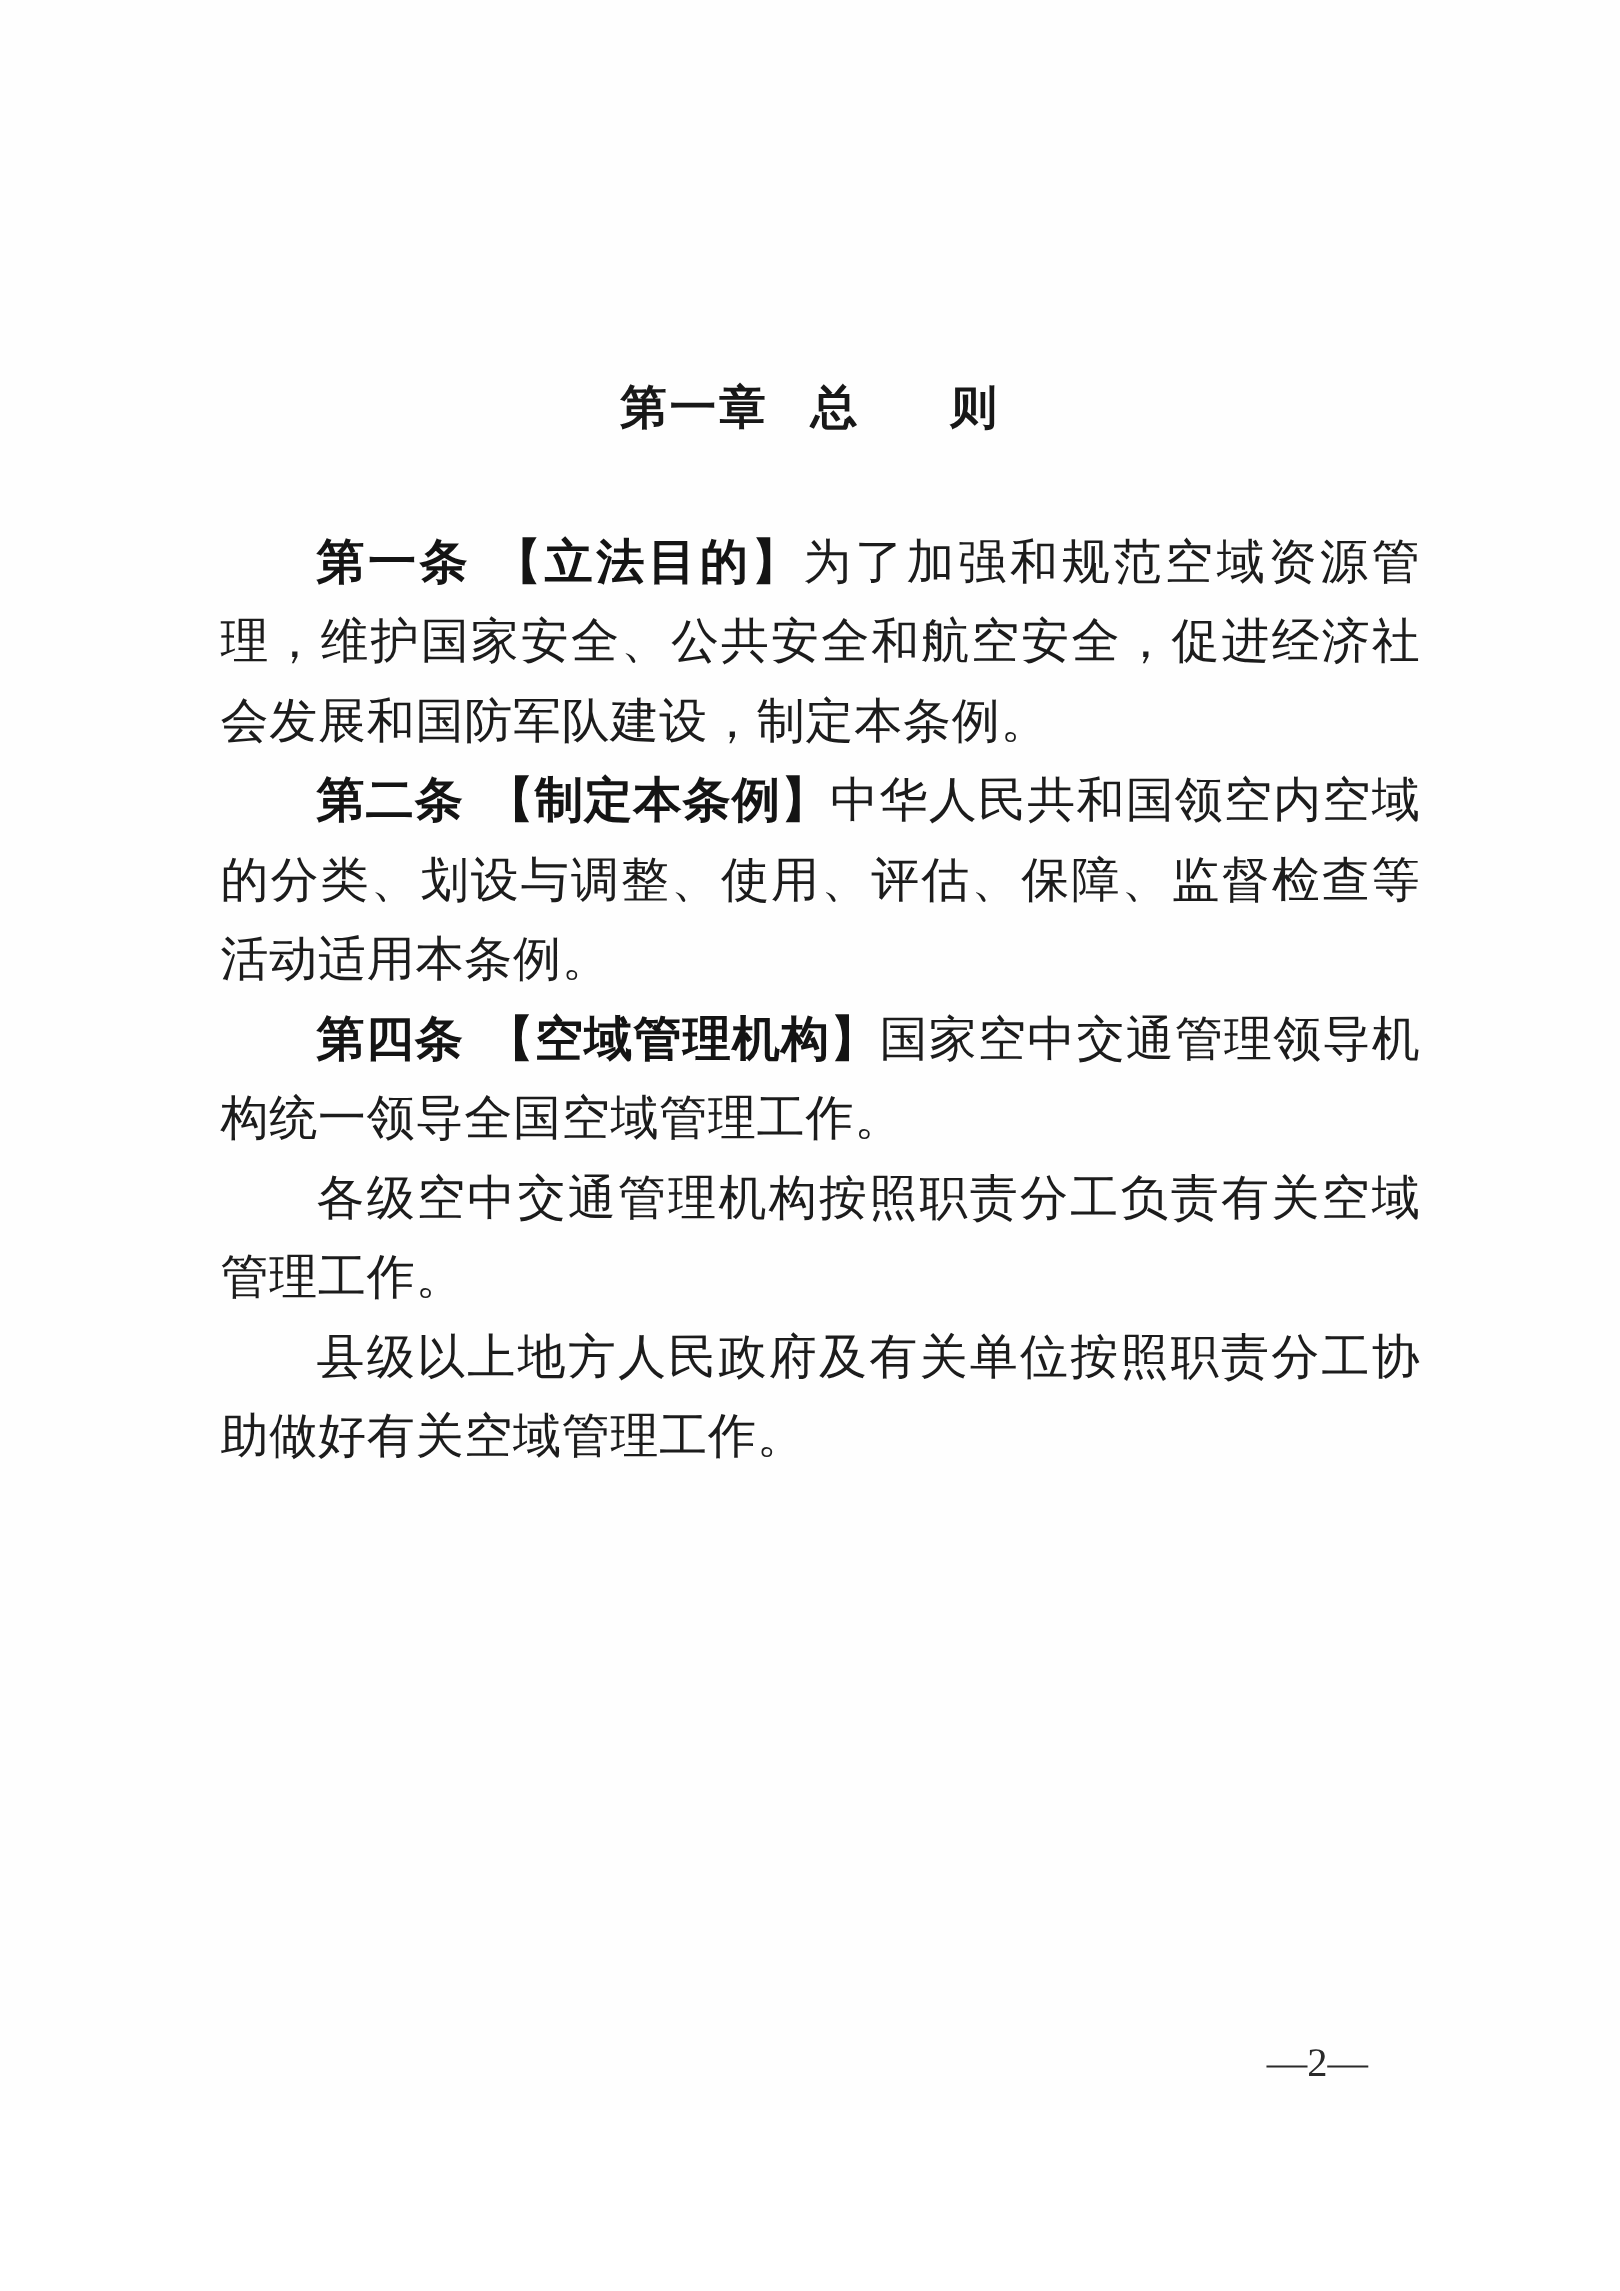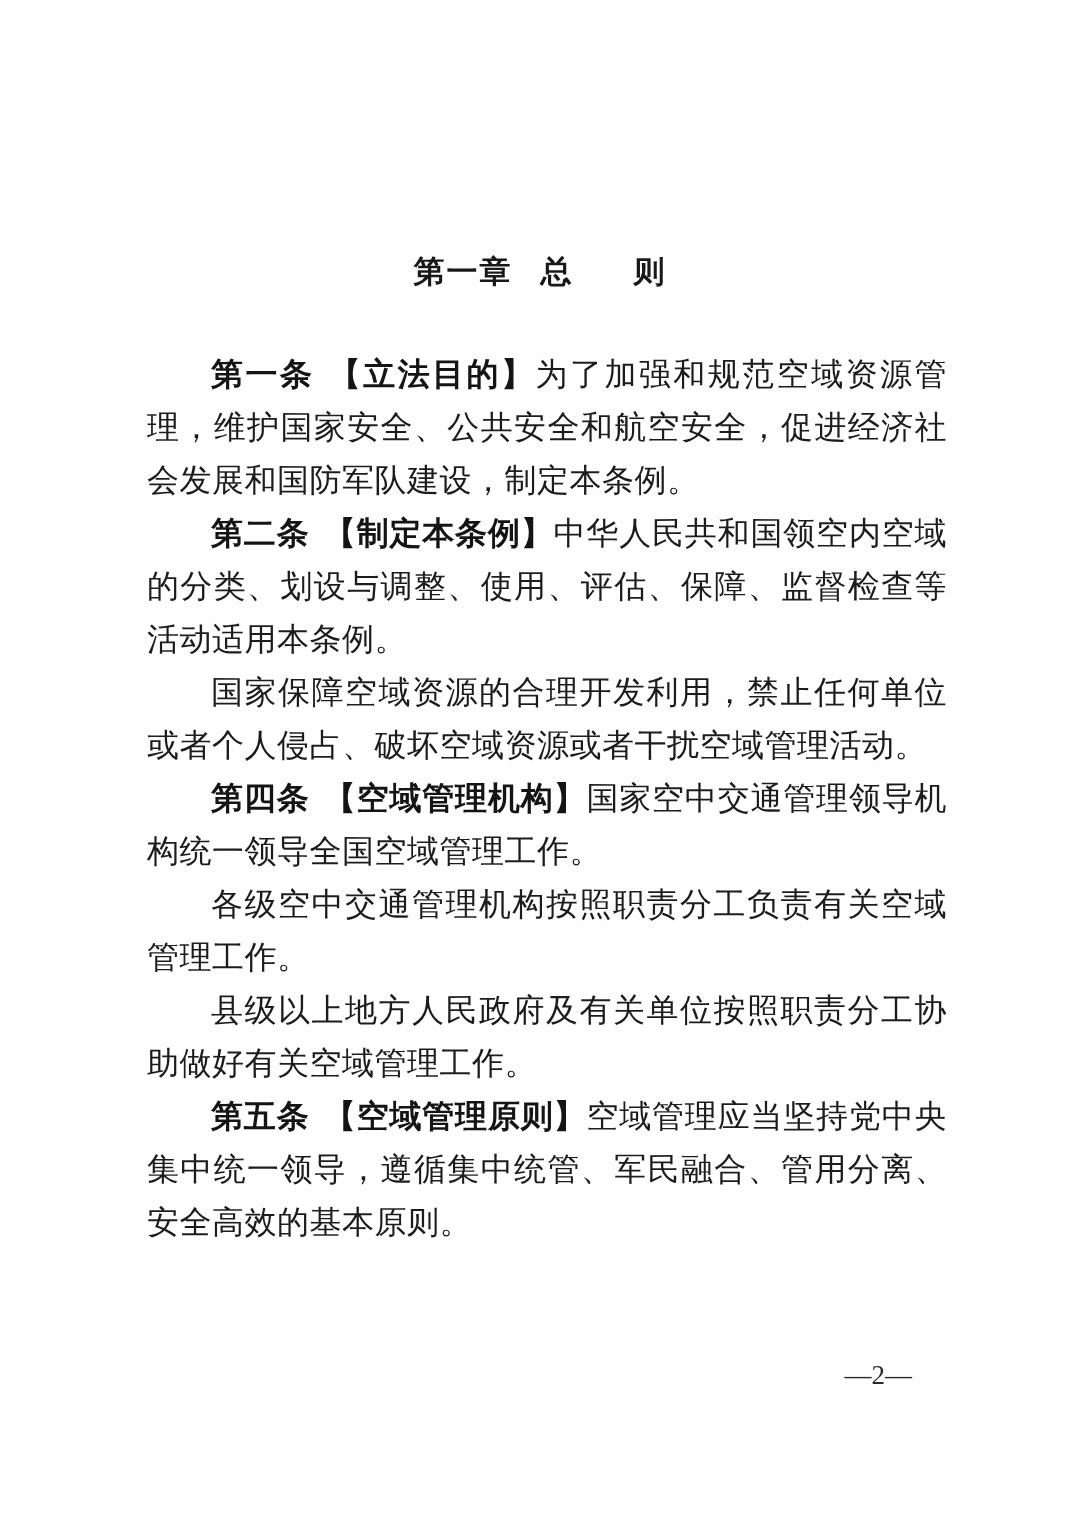--- a/index.html
+++ b/index.html
@@ -63,22 +63,20 @@
 </head>
 <body>
 
 <div class="page">
 
   <div class="chapter-title"><span>第一章</span><span class="gap1">总</span><span class="gap2">则</span></div>
 
   <div class="content">
     <p><span class="art-label">第一条</span><span class="art-tag">【立法目的】</span><span>为了加强和规范空域资源管理，维护国家安全、公共安全和航空安全，促进经济社会发展和国防军队建设，制定本条例。</span></p>
     <p><span class="art-label">第二条</span><span class="art-tag">【制定本条例】</span><span>中华人民共和国领空内空域的分类、划设与调整、使用、评估、保障、监督检查等活动适用本条例。</span></p>
-    <p><span>国家保障空域资源的合理开发利用，禁止任何单位或者个人侵占、破坏空域资源或者干扰空域管理活动。</span></p>
     <p><span class="art-label">第四条</span><span class="art-tag">【空域管理机构】</span><span>国家空中交通管理领导机构统一领导全国空域管理工作。</span></p>
     <p><span>各级空中交通管理机构按照职责分工负责有关空域管理工作。</span></p>
     <p><span>县级以上地方人民政府及有关单位按照职责分工协助做好有关空域管理工作。</span></p>
-    <p><span class="art-label">第五条</span><span class="art-tag">【空域管理原则】</span><span>空域管理应当坚持党中央集中统一领导，遵循集中统管、军民融合、管用分离、安全高效的基本原则。</span></p>
   </div>
 
   <div class="page-number">—2—</div>
 
 </div>
 
 </body></html>

